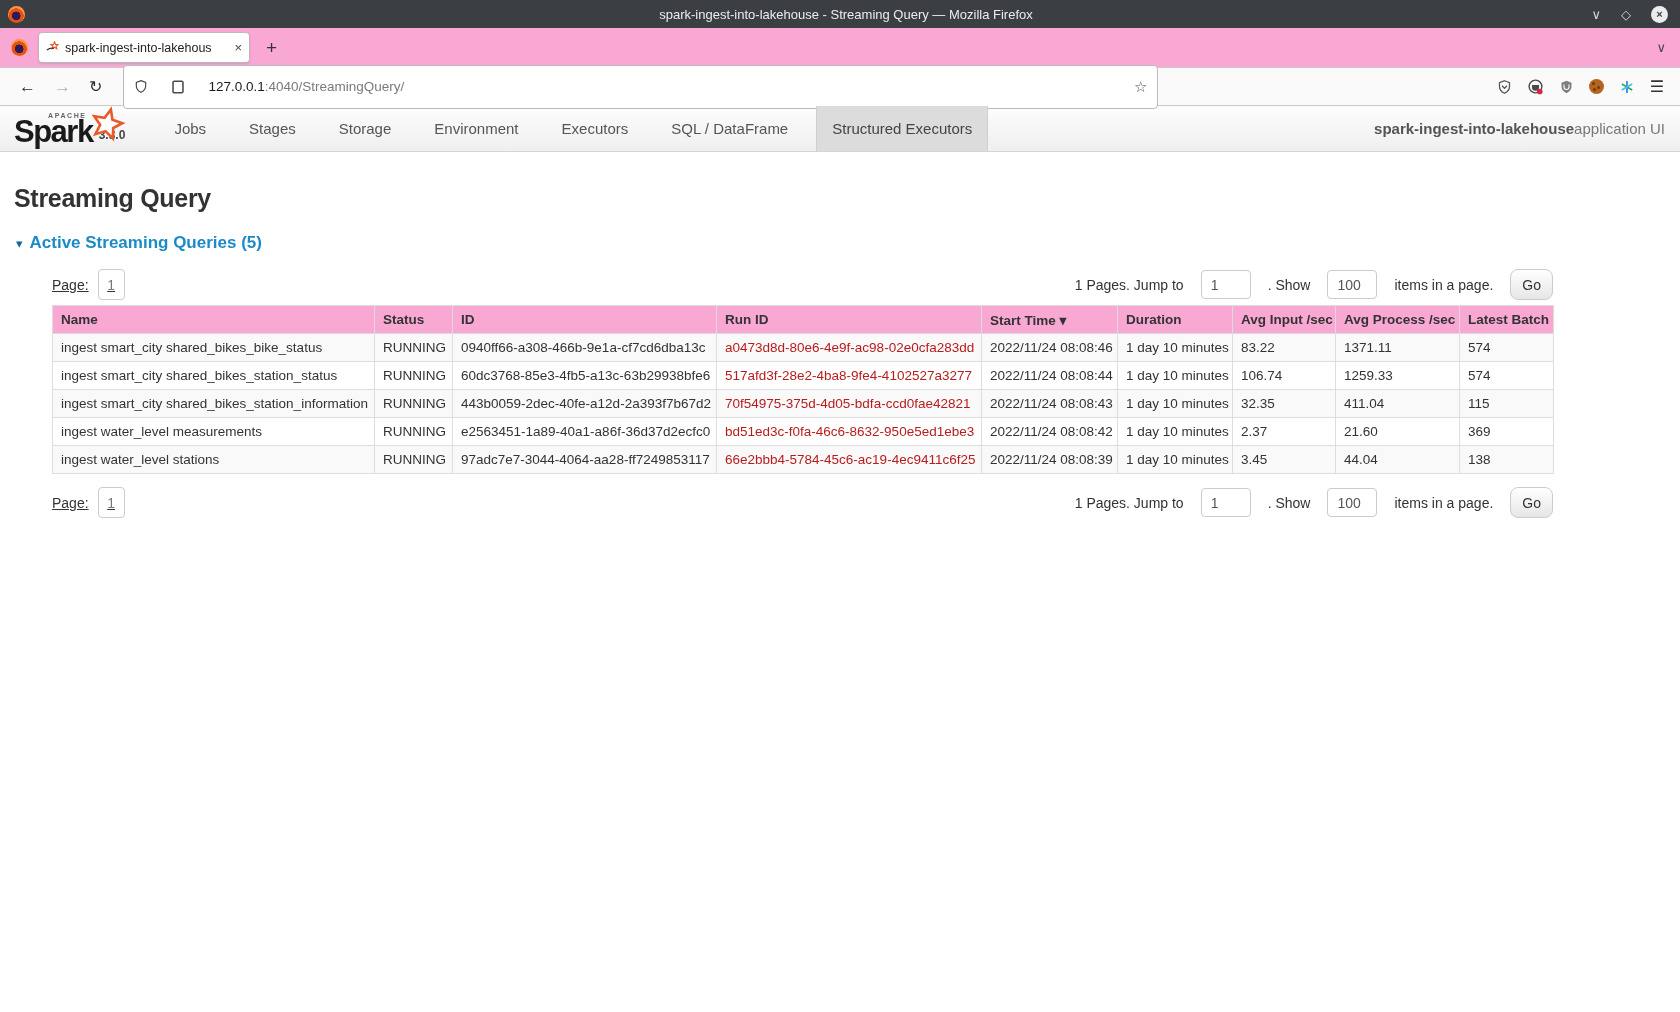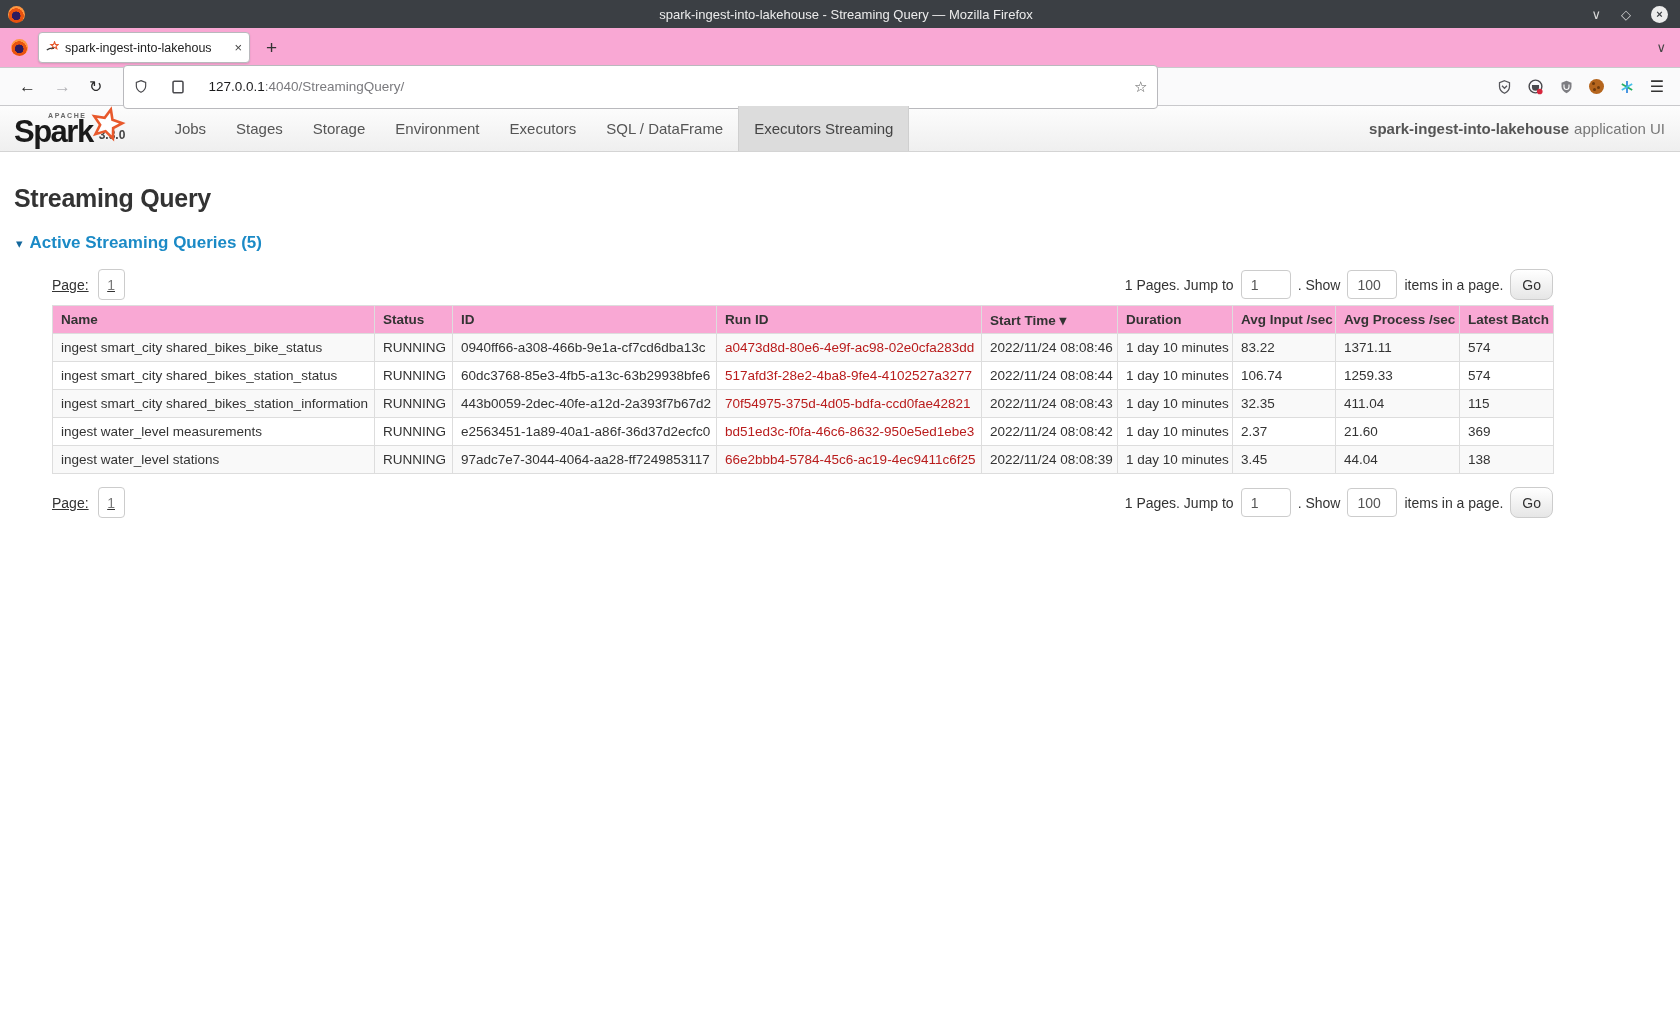--- a/index.html
+++ b/index.html
@@ -43,38 +43,38 @@
   .cookie-icon i:nth-child(1){left:3px;top:3px} .cookie-icon i:nth-child(2){left:8px;top:7px} .cookie-icon i:nth-child(3){left:4px;top:9px}
 
   
   .spark-navbar { height:46px; background:linear-gradient(#fdfdfd,#efefef); border-bottom:1px solid #d4d4d4;
     display:flex; align-items:stretch; }
   .spark-logo { display:flex; align-items:flex-end; padding:3px 34px 5px 14px; position:relative; }
   .apache-word { position:absolute; top:6px; left:48px; font-size:7px; font-weight:bold; letter-spacing:1.6px; color:#666; }
   .spark-word { font-size:31px; font-weight:bold; color:#1a1a1a; letter-spacing:-1.5px; line-height:.95;text-align:center; }
   .logo-star { position:absolute; left:88px; top:0px; }
   .spark-version { font-size:12px; font-weight:bold; color:#444; margin:0 0 4px 6px; }
-  .nav-tabs { display:flex; align-items:stretch; }
+  .nav-tabs { display:flex; align-items:stretch;gap:13px; }
   .nav-item { display:flex; align-items:center; padding:0 15px; font-size:15px; color:#555; cursor:pointer; white-space:nowrap; }
   .nav-item.active { background:#dcdcdc; color:#444; border-left:1px solid #cfcfcf; border-right:1px solid #cfcfcf; }
-  .app-label { margin-left:auto; display:flex; align-items:center; padding-right:15px; font-size:15px; color:#777; gap:5px; }
+  .app-label { margin-left:auto; display:flex; align-items:center; padding-right:15px; font-size:15px; color:#777; }
   .app-name { font-weight:bold; color:#555; }
 
   .page-content { padding:0 14px; }
   .page-title { font-size:25px; font-weight:bold; color:#333; margin:32px 0 20px; letter-spacing:-.3px; }
   .section-head { display:flex; align-items:center; gap:7px; margin:0 0 16px 2px; cursor:pointer; }
   .section-caret { color:#13679c; font-size:13px; line-height:1; }
   .section-title { color:#1b8ac6; font-weight:bold; font-size:17px; }
 
   .table-area { margin:0 113px 0 38px; }
   .pager-row { display:flex; align-items:center; justify-content:space-between; font-size:14px; color:#333; margin:6px 0 5px; }
   .pager-left { display:flex; align-items:center;text-decoration:underline; }
   .page-box { min-width:27px; height:31px; border:1px solid #ccc; border-radius:4px; display:flex; align-items:center;
     justify-content:center; color:#777; margin-left:9px; padding:0 6px; font-size:14px; }
-  .pager-right { display:flex; align-items:center; gap:7px; }
+  .pager-right { display:flex; align-items:center; gap:17px; }
   .pager-input { width:50px; height:29px; border:1px solid #ccc; border-radius:4px; padding:0 9px;
     font-size:14px; color:#555; font-family:inherit; outline:none; }
   .go-btn { height:31px; padding:0 11px; border:1px solid #ccc; border-radius:8px;
     background:linear-gradient(#ffffff,#e6e6e6); font-size:14px; color:#333; font-family:inherit; cursor:pointer; }
 
   table.query-table { width:100%; border-collapse:collapse; font-size:13.5px; color:#333; table-layout:fixed; }
   .query-table th, .query-table td { border:1px solid #ddd; padding:5px 8px; text-align:left;
     white-space:nowrap; overflow:hidden; height:28px; }
   .query-table th { font-weight:bold; background:#f9a8d4; }
   .query-table tbody tr:nth-child(odd) { background:#f9f9f9; }
@@ -162,21 +162,21 @@
     </svg>
     <span class="spark-version">3.3.0</span>
   </div>
   <div class="nav-tabs">
       <div class="nav-item">Jobs</div>
       <div class="nav-item">Stages</div>
       <div class="nav-item">Storage</div>
       <div class="nav-item">Environment</div>
       <div class="nav-item">Executors</div>
       <div class="nav-item">SQL / DataFrame</div>
-      <div class="nav-item active">Executors Streaming</div>
+      <div class="nav-item active">Structured Executors</div>
     </div>
   <div class="app-label">
     <span class="app-name">spark-ingest-into-lakehouse</span>
     <span>application UI</span>
   </div>
 </div>
 
 <div class="page-content">
   <div class="page-title">Streaming Query</div>
 

